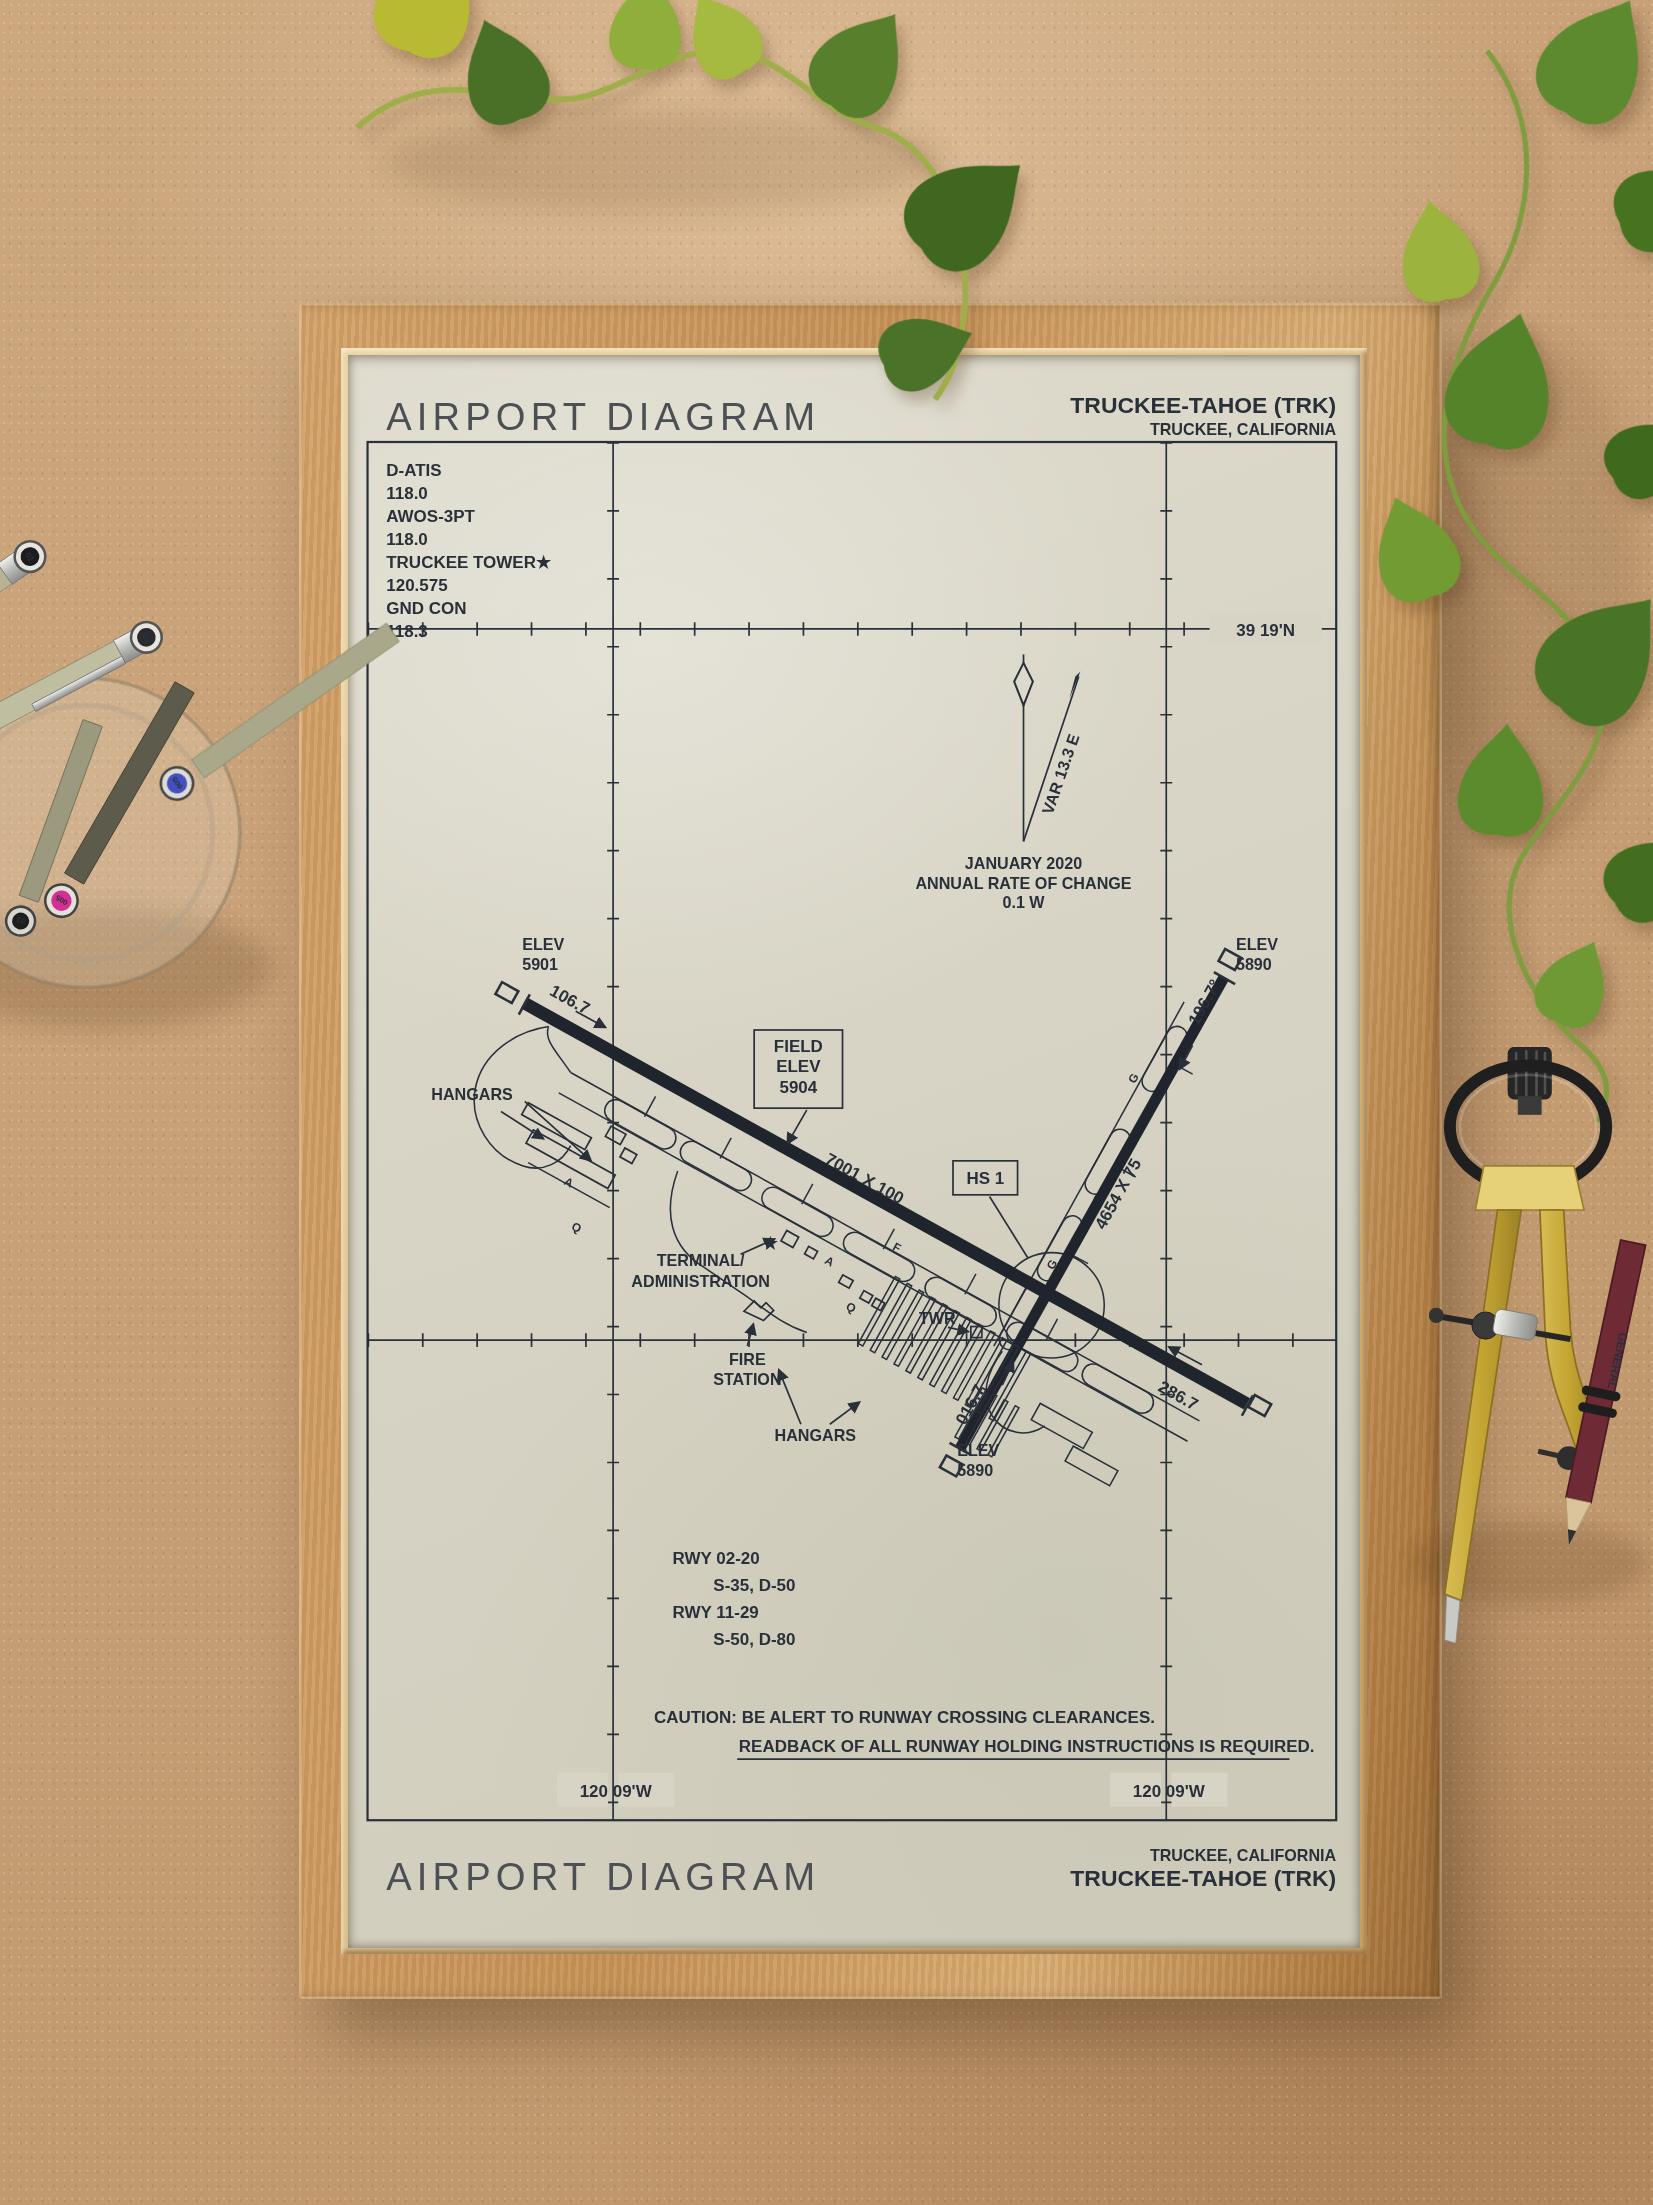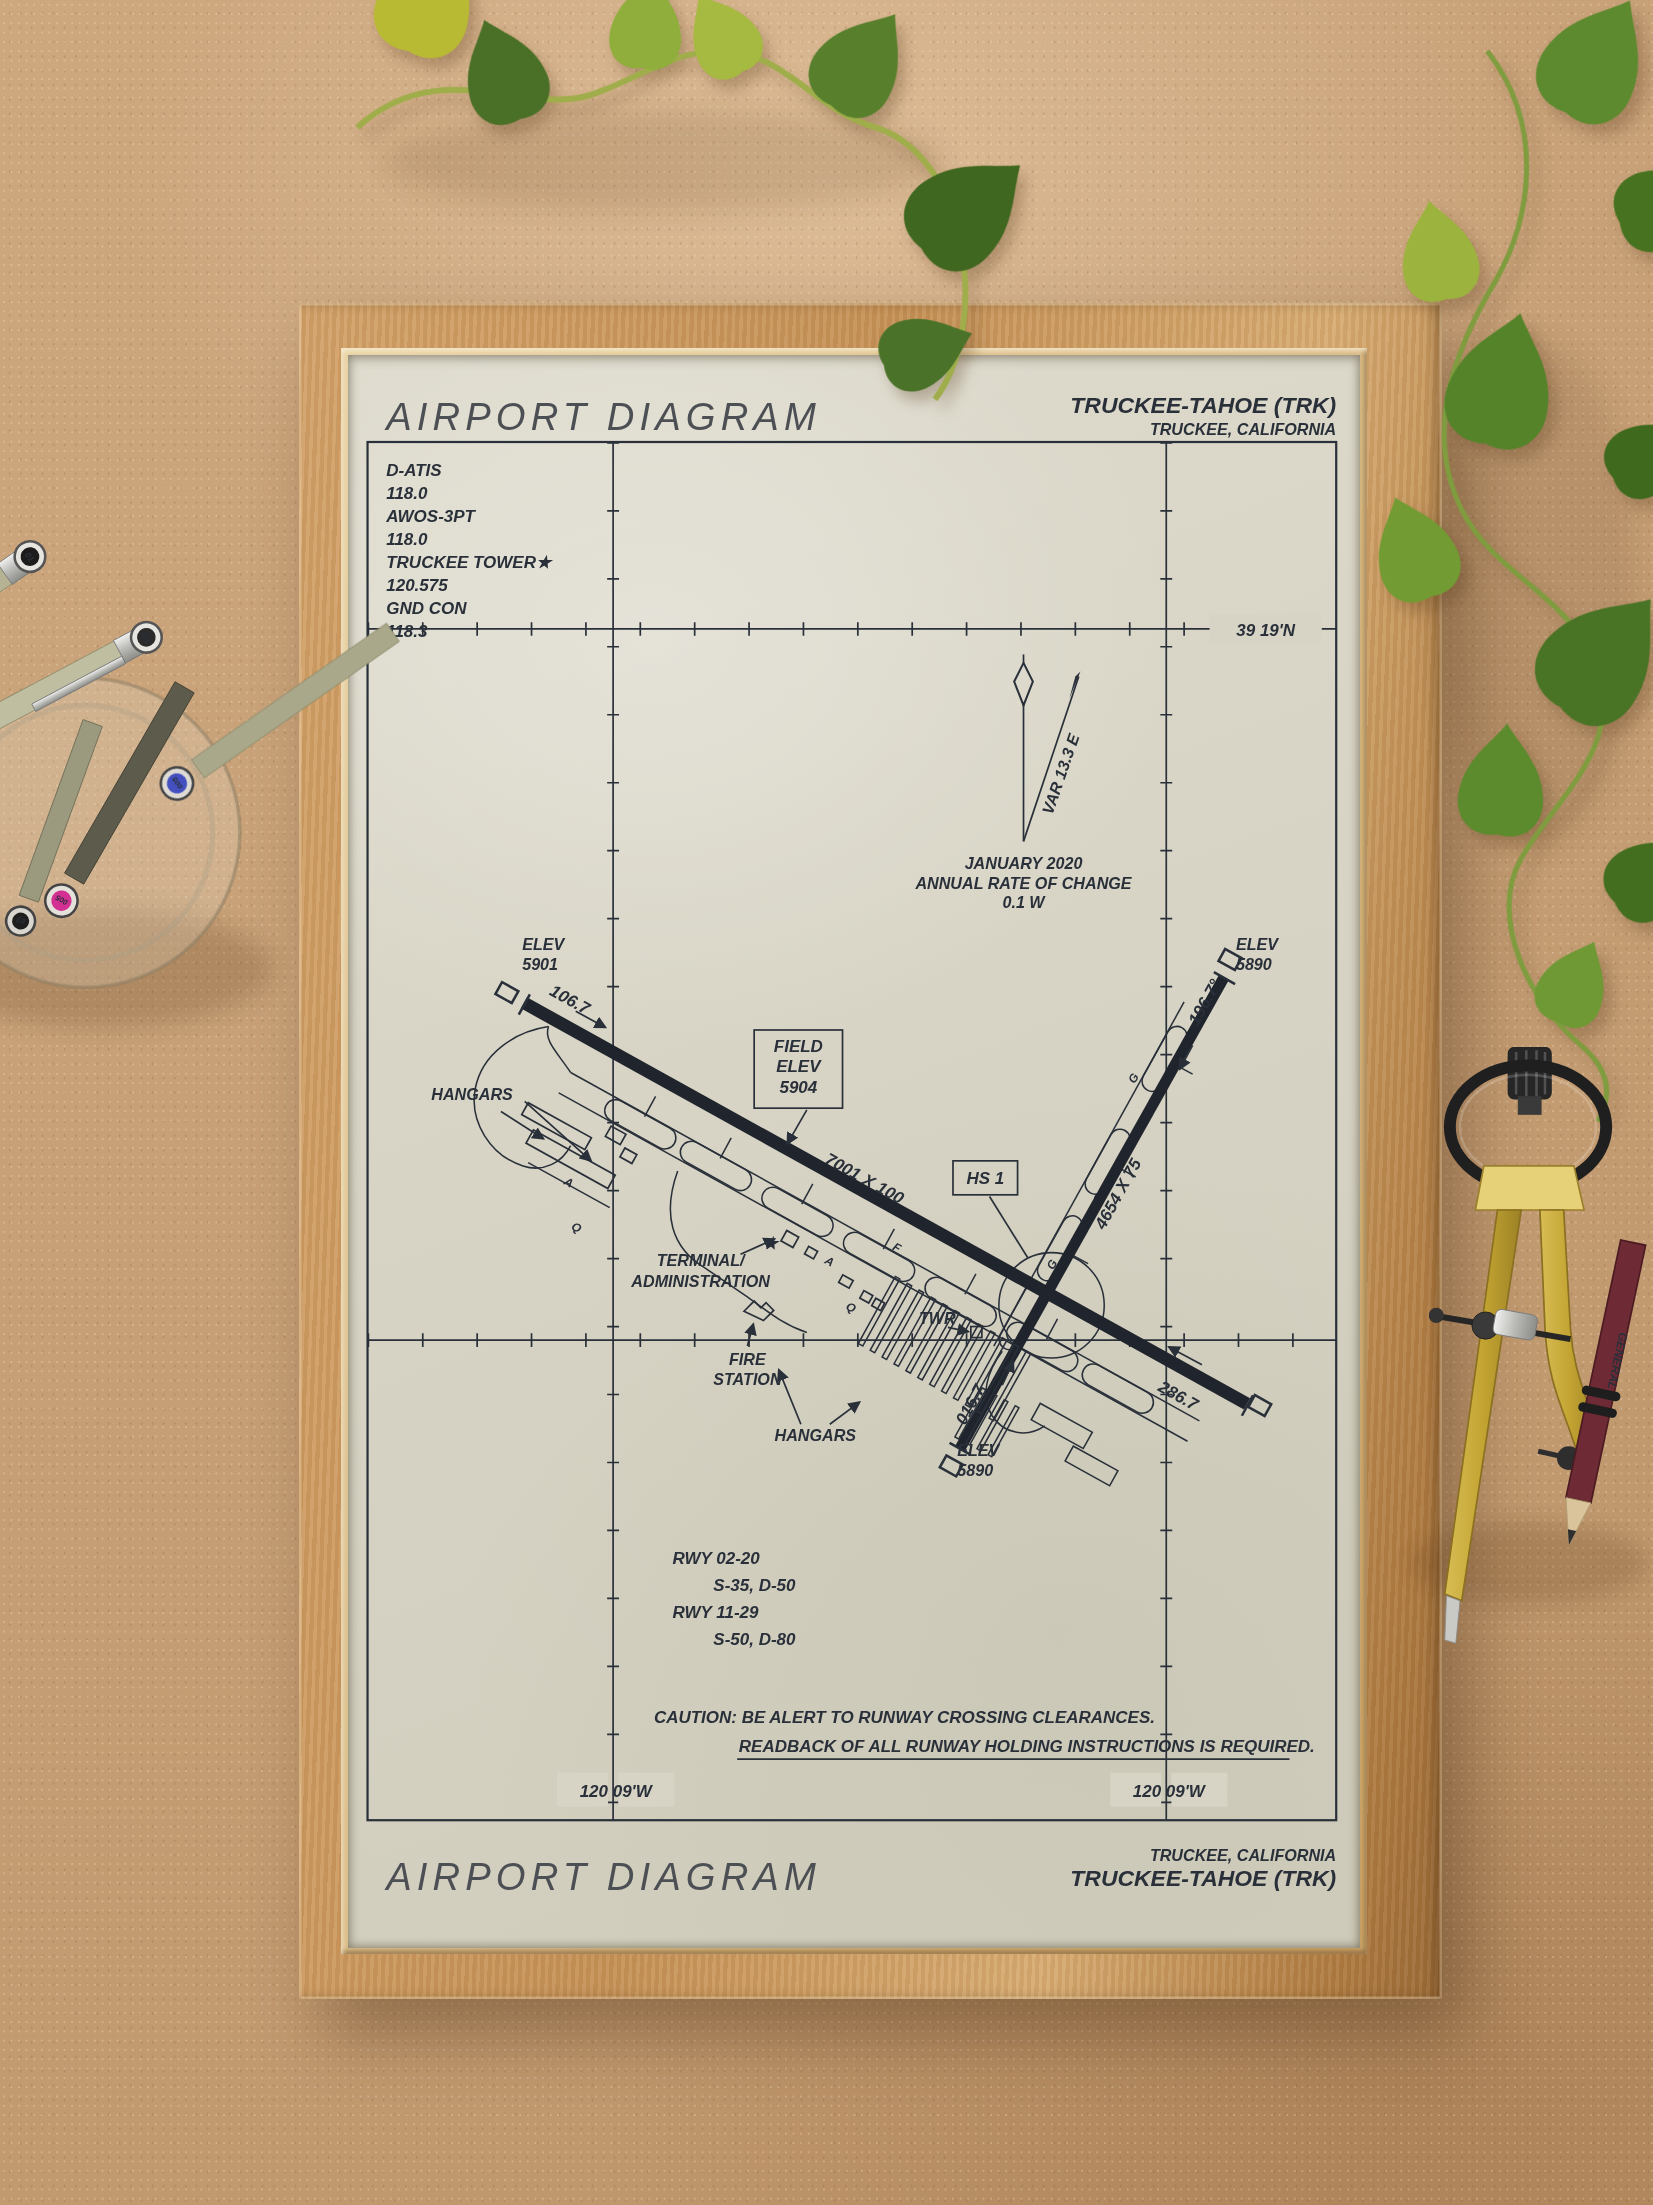--- a/index.html
+++ b/index.html
@@ -1,21 +1,21 @@
 <!DOCTYPE html>
 <html style="font-size:13.6px"><head>
 <meta charset="utf-8">
 <style>
   html,body{margin:0;padding:0;}
   body{font-family:"Liberation Sans",sans-serif;}
   #stage{position:relative;width:1654px;height:2205px;overflow:hidden;
     background:
       radial-gradient(1190px 765px at 50% 8%, rgba(255,235,205,.35), rgba(0,0,0,0) 60%),
       radial-gradient(1360px 1020px at 85% 95%, rgba(120,75,35,.25), rgba(0,0,0,0) 60%),
-      linear-gradient(150deg,#cda77e 0%,#c7a077 40%,#bd9469 100%); font-style: italic;}
+      linear-gradient(150deg,#cda77e 0%,#c7a077 40%,#bd9469 100%);}
   #speckle{position:absolute;inset:0;pointer-events:none;opacity:.5;
     background-image:
       radial-gradient(rgba(255,244,224,.5) 0.8px, transparent 1.2px),
       radial-gradient(rgba(122,82,44,.45) 0.8px, transparent 1.1px);
     background-size:7.6px 9.3px,11px 14.4px;background-position:0 0,4.2px 6px;}
   
   .frame{position:absolute;left:299px;top:303px;width:1143px;height:1696px;
     background:
       repeating-linear-gradient(92deg, rgba(255,255,255,.06) 0 3.4px, rgba(96,58,18,.07) 3.4px 7.6px),
       linear-gradient(100deg,#d3a269 0%,#c69257 42%,#d8ac72 72%,#b07c42 92%,#9a6a36 100%);

